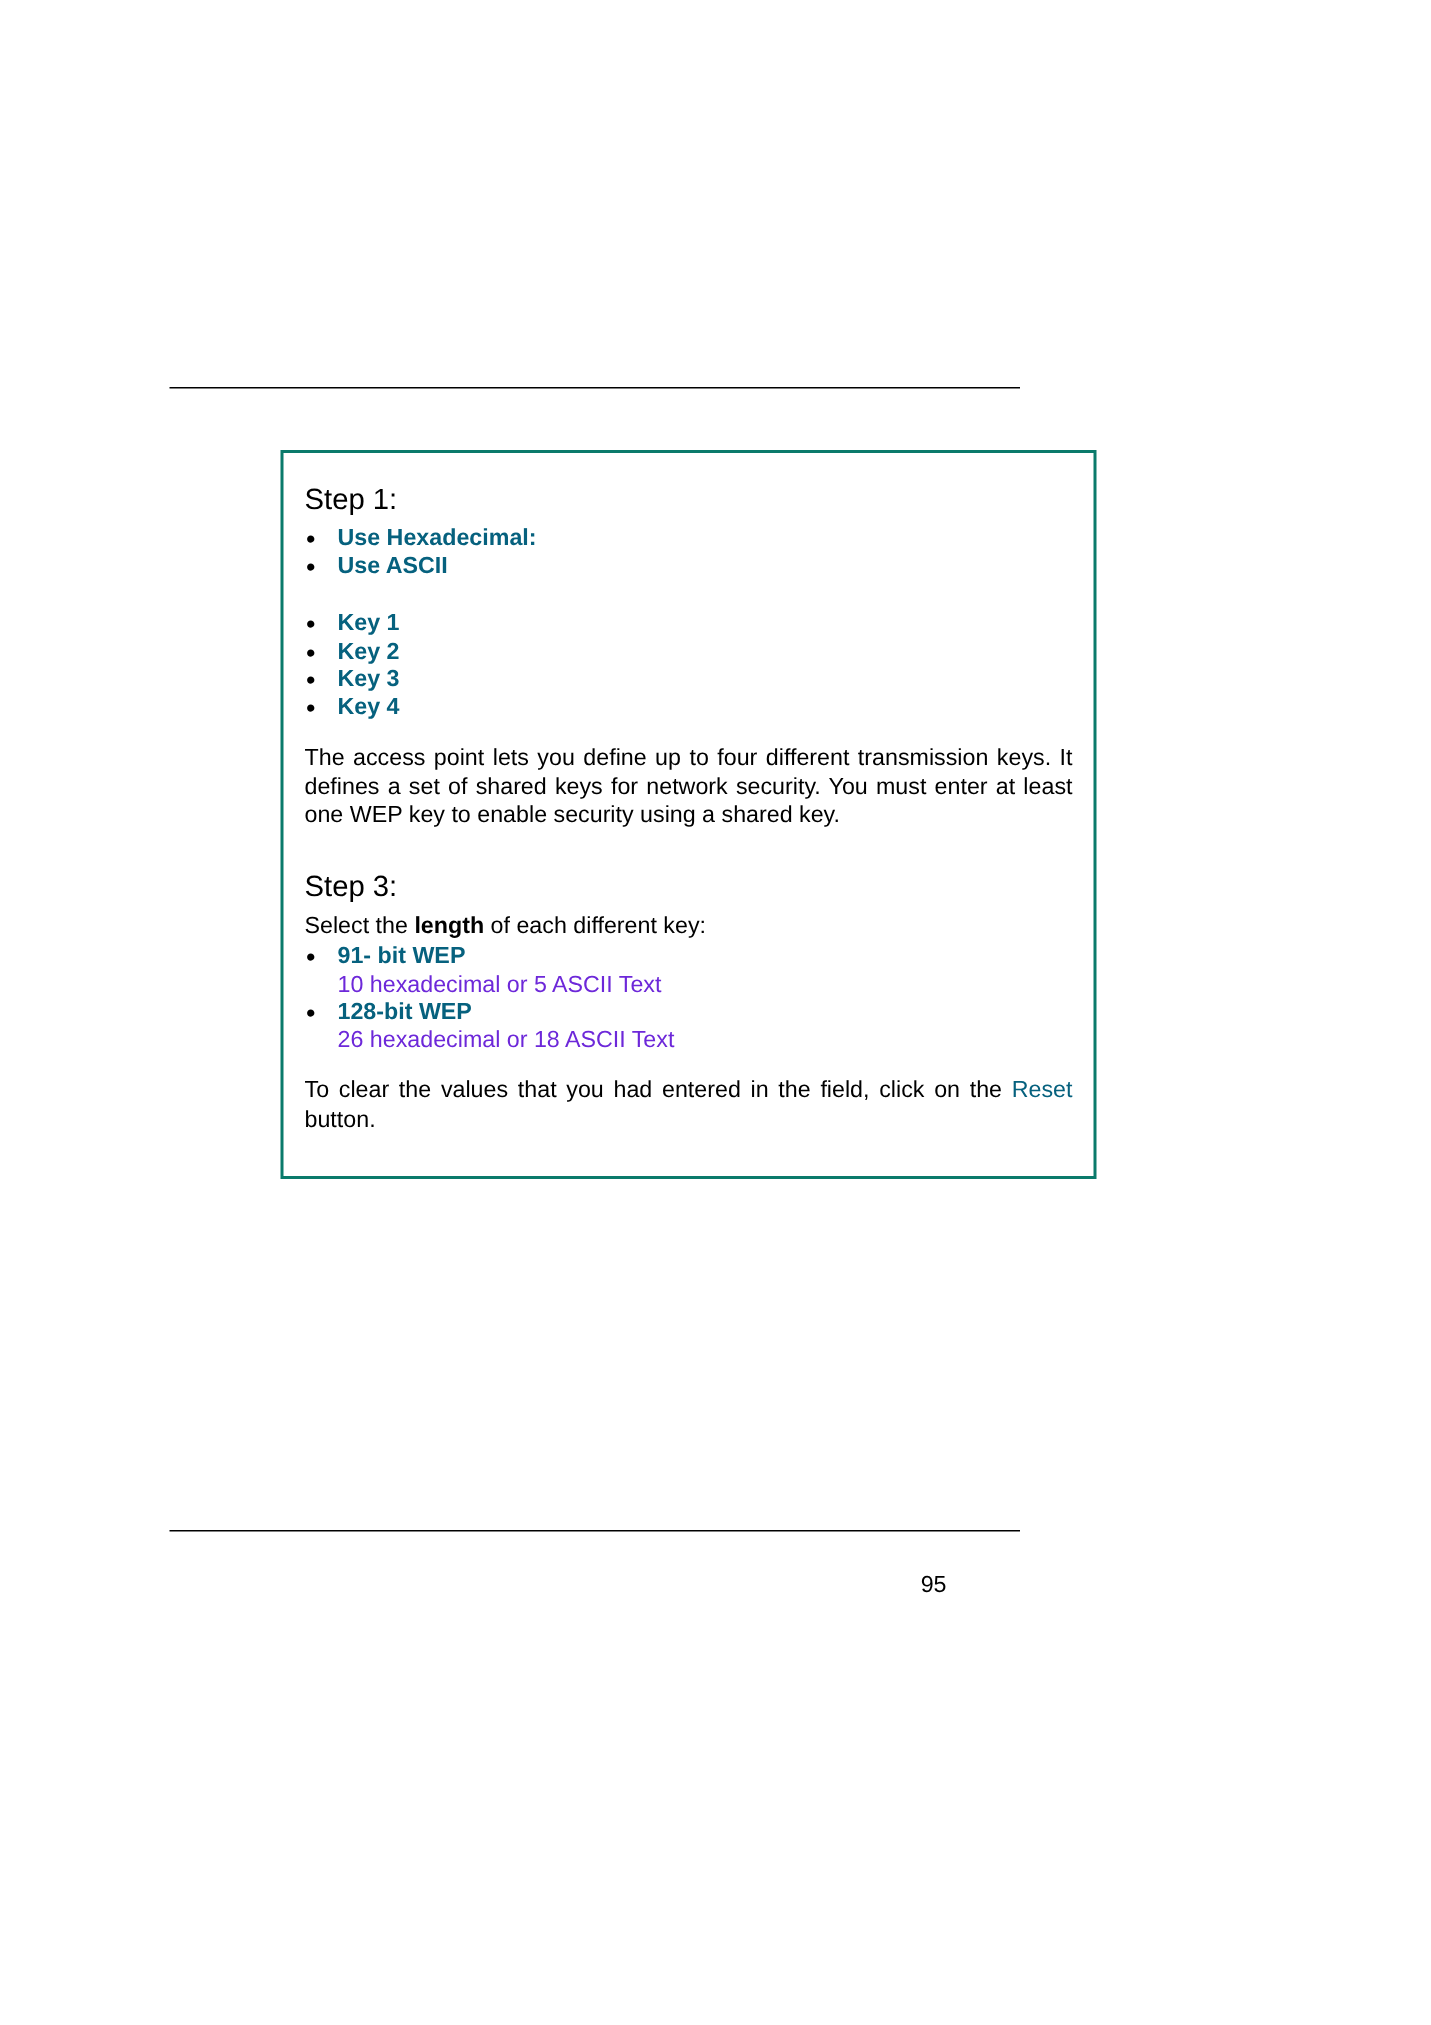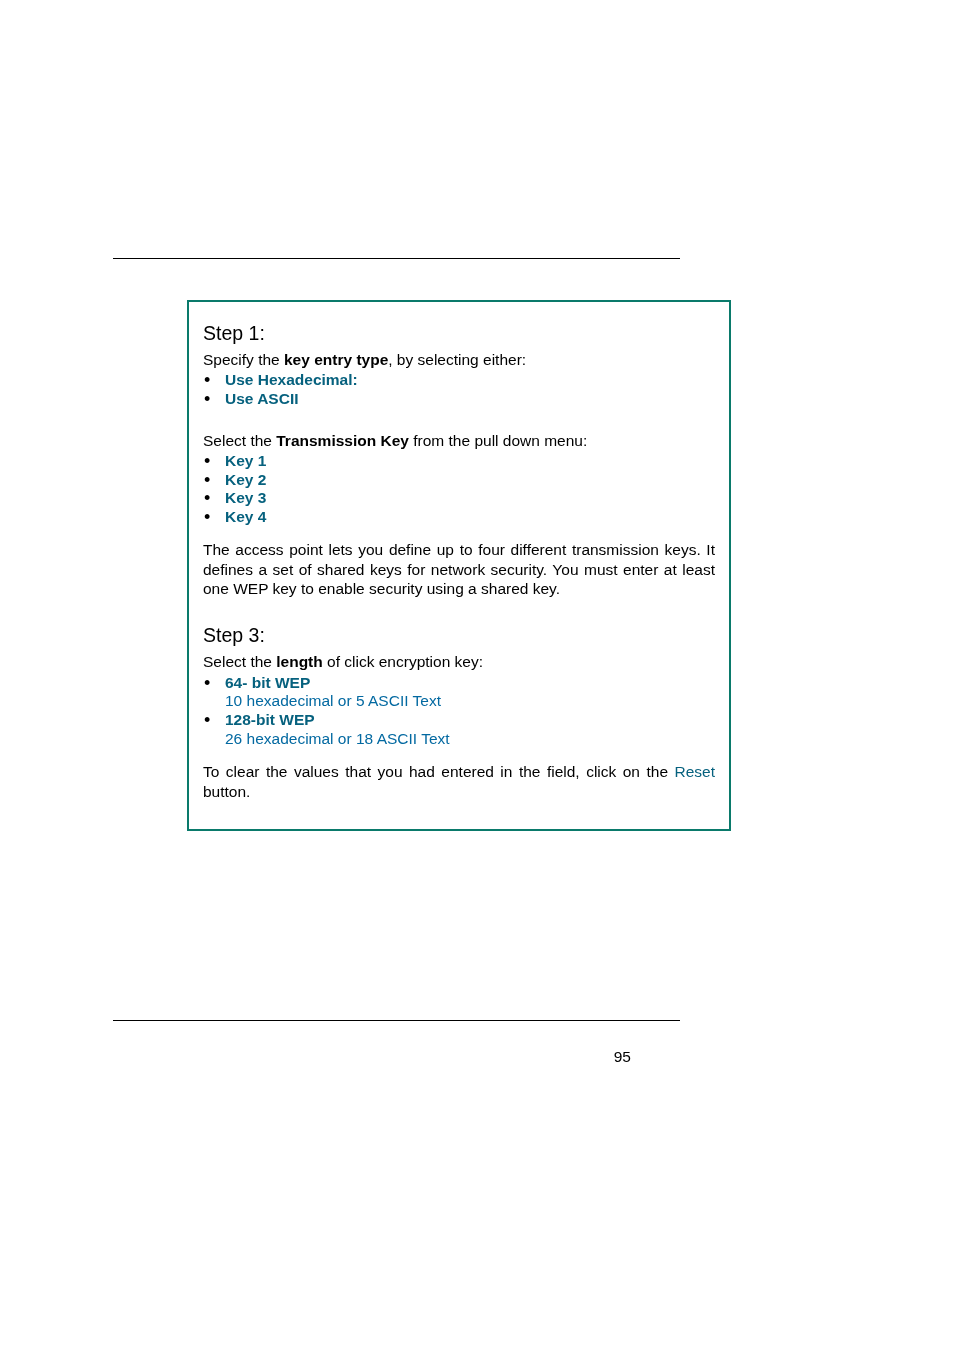--- a/index.html
+++ b/index.html
@@ -66,21 +66,21 @@
     position: absolute;
     left: 1px;
     top: -1px;
     font-size: 18px;
     color: #000;
   }
   .bullet-text { color: #06617e; font-weight: 700; text-align: right; }
   .sub-text {
     display: block;
     font-weight: 400;
-    color: #0369a1;
+    color: #6d28d9;
     margin-top: 0;
     padding-left: 0;
   }
   .gap { height: 18px; }
   .gap-small { height: 10px; }
   .bottom-rule {
     position: absolute;
     top: 1020px;
     left: 113px;
     right: 113px;
@@ -96,51 +96,45 @@
 </style>
 </head>
 <body>
 
 <div class="page">
   <div class="top-rule"></div>
 
   <div class="content-box">
 
     <div class="step-title">Step 1:</div>
-    <div class="body-text">
-      <span>Specify the </span><span class="bold-black">key entry type</span><span>, by selecting either:</span>
-    </div>
     <ul class="bullet-list">
       <li><span class="bullet-text">Use Hexadecimal:</span></li>
       <li><span class="bullet-text">Use ASCII</span></li>
     </ul>
 
     <div class="gap"></div>
 
-    <div class="body-text">
-      <span>Select the </span><span class="bold-black">Transmission Key</span><span> from the pull down menu:</span>
-    </div>
     <ul class="bullet-list">
       <li><span class="bullet-text">Key 1</span></li>
       <li><span class="bullet-text">Key 2</span></li>
       <li><span class="bullet-text">Key 3</span></li>
       <li><span class="bullet-text">Key 4</span></li>
     </ul>
     <div class="gap-small"></div>
     <div class="body-text justify">The access point lets you define up to four different transmission keys. It defines a set of shared keys for network security. You must enter at least one WEP key to enable security using a shared key.</div>
 
     <div class="gap"></div>
 
     <div class="step-title">Step 3:</div>
     <div class="body-text">
-      <span>Select the </span><span class="bold-black">length</span><span> of click encryption key:</span>
+      <span>Select the </span><span class="bold-black">length</span><span> of each different key:</span>
     </div>
     <ul class="bullet-list">
       <li>
-        <span class="bullet-text">64- bit WEP</span>
+        <span class="bullet-text">91- bit WEP</span>
         <span class="sub-text">10 hexadecimal or 5 ASCII Text</span>
       </li>
       <li>
         <span class="bullet-text">128-bit WEP</span>
         <span class="sub-text">26 hexadecimal or 18 ASCII Text</span>
       </li>
     </ul>
 
     <div class="gap-small"></div>
     <div class="body-text justify">

